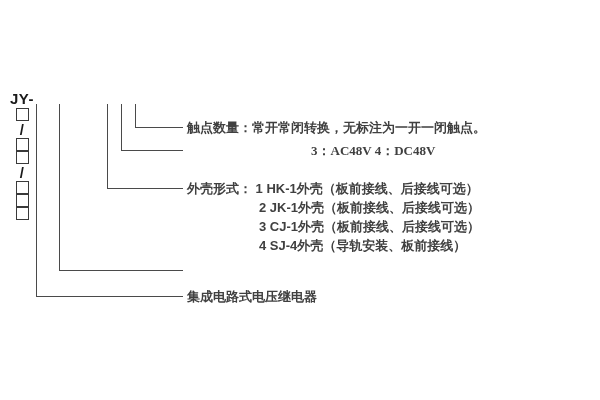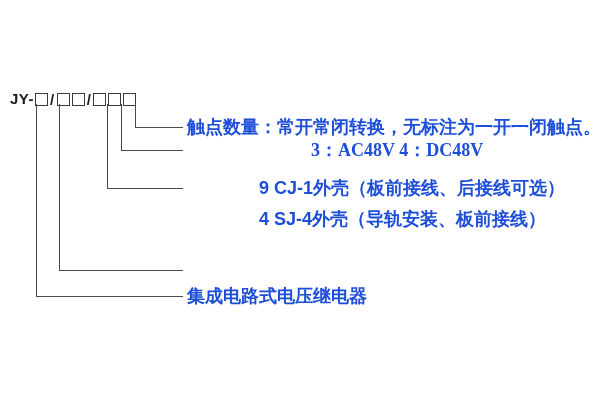--- a/index.html
+++ b/index.html
@@ -23,20 +23,21 @@
   
   .code-row {
     position: absolute;
     left: 10px;
     top: 90px;
     display: flex;
     align-items: center;
     font-size: 15px;
     font-weight: bold;
     letter-spacing: 0.5px;
+    flex-direction: column;
   }
   .code-text {
     font-size: 15px;
     font-weight: bold;
     line-height: 18px;
   }
   .box {
     display: inline-block;
     width: 13px;
     height: 13px;
@@ -58,25 +59,25 @@
   }
   .hline {
     position: absolute;
     height: 1px;
     background: #4a4a4a;
   }
 
   
   .label {
     position: absolute;
-    font-size: 18px;
+    font-size: 13px;
     line-height: 19px;
     white-space: nowrap;
     font-weight: bold;
-    color: #1d4ed8;
+    color: #404040;
   }
   .lbl-indent { display: block; }
 </style>
 </head>
 <body>
 
 <div id="stage">
 
   <div class="code-row">
     <span class="code-text">JY-</span>
@@ -107,22 +108,24 @@
 
   <div class="label" style="left:187px; top:118px;">
     <span class="lbl-indent">触点数量：常开常闭转换，无标注为一开一闭触点。</span>
   </div>
 
   <div class="label" style="left:187px; top:141px;">
     <span class="lbl-indent" style="padding-left:124px;font-family:Liberation Serif, serif;">3：AC48V          4：DC48V</span>
   </div>
 
   <div class="label" style="left:187px; top:179px;">
-    <span class="lbl-indent" style="padding-left:72px;">9   CJ-1外壳（板前接线、后接线可选）</span>
-    <span class="lbl-indent" style="padding-left:72px;margin-top:12px;">4   SJ-4外壳（导轨安装、板前接线）</span>
+    <span class="lbl-indent">外壳形式：  1   HK-1外壳（板前接线、后接线可选）</span>
+    <span class="lbl-indent" style="padding-left:72px;">2   JK-1外壳（板前接线、后接线可选）</span>
+    <span class="lbl-indent" style="padding-left:72px;">3   CJ-1外壳（板前接线、后接线可选）</span>
+    <span class="lbl-indent" style="padding-left:72px;">4   SJ-4外壳（导轨安装、板前接线）</span>
   </div>
 
 
   <div class="label" style="left:187px; top:287px;">
     <span class="lbl-indent">集成电路式电压继电器</span>
   </div>
 
 </div>
 
 </body></html>

